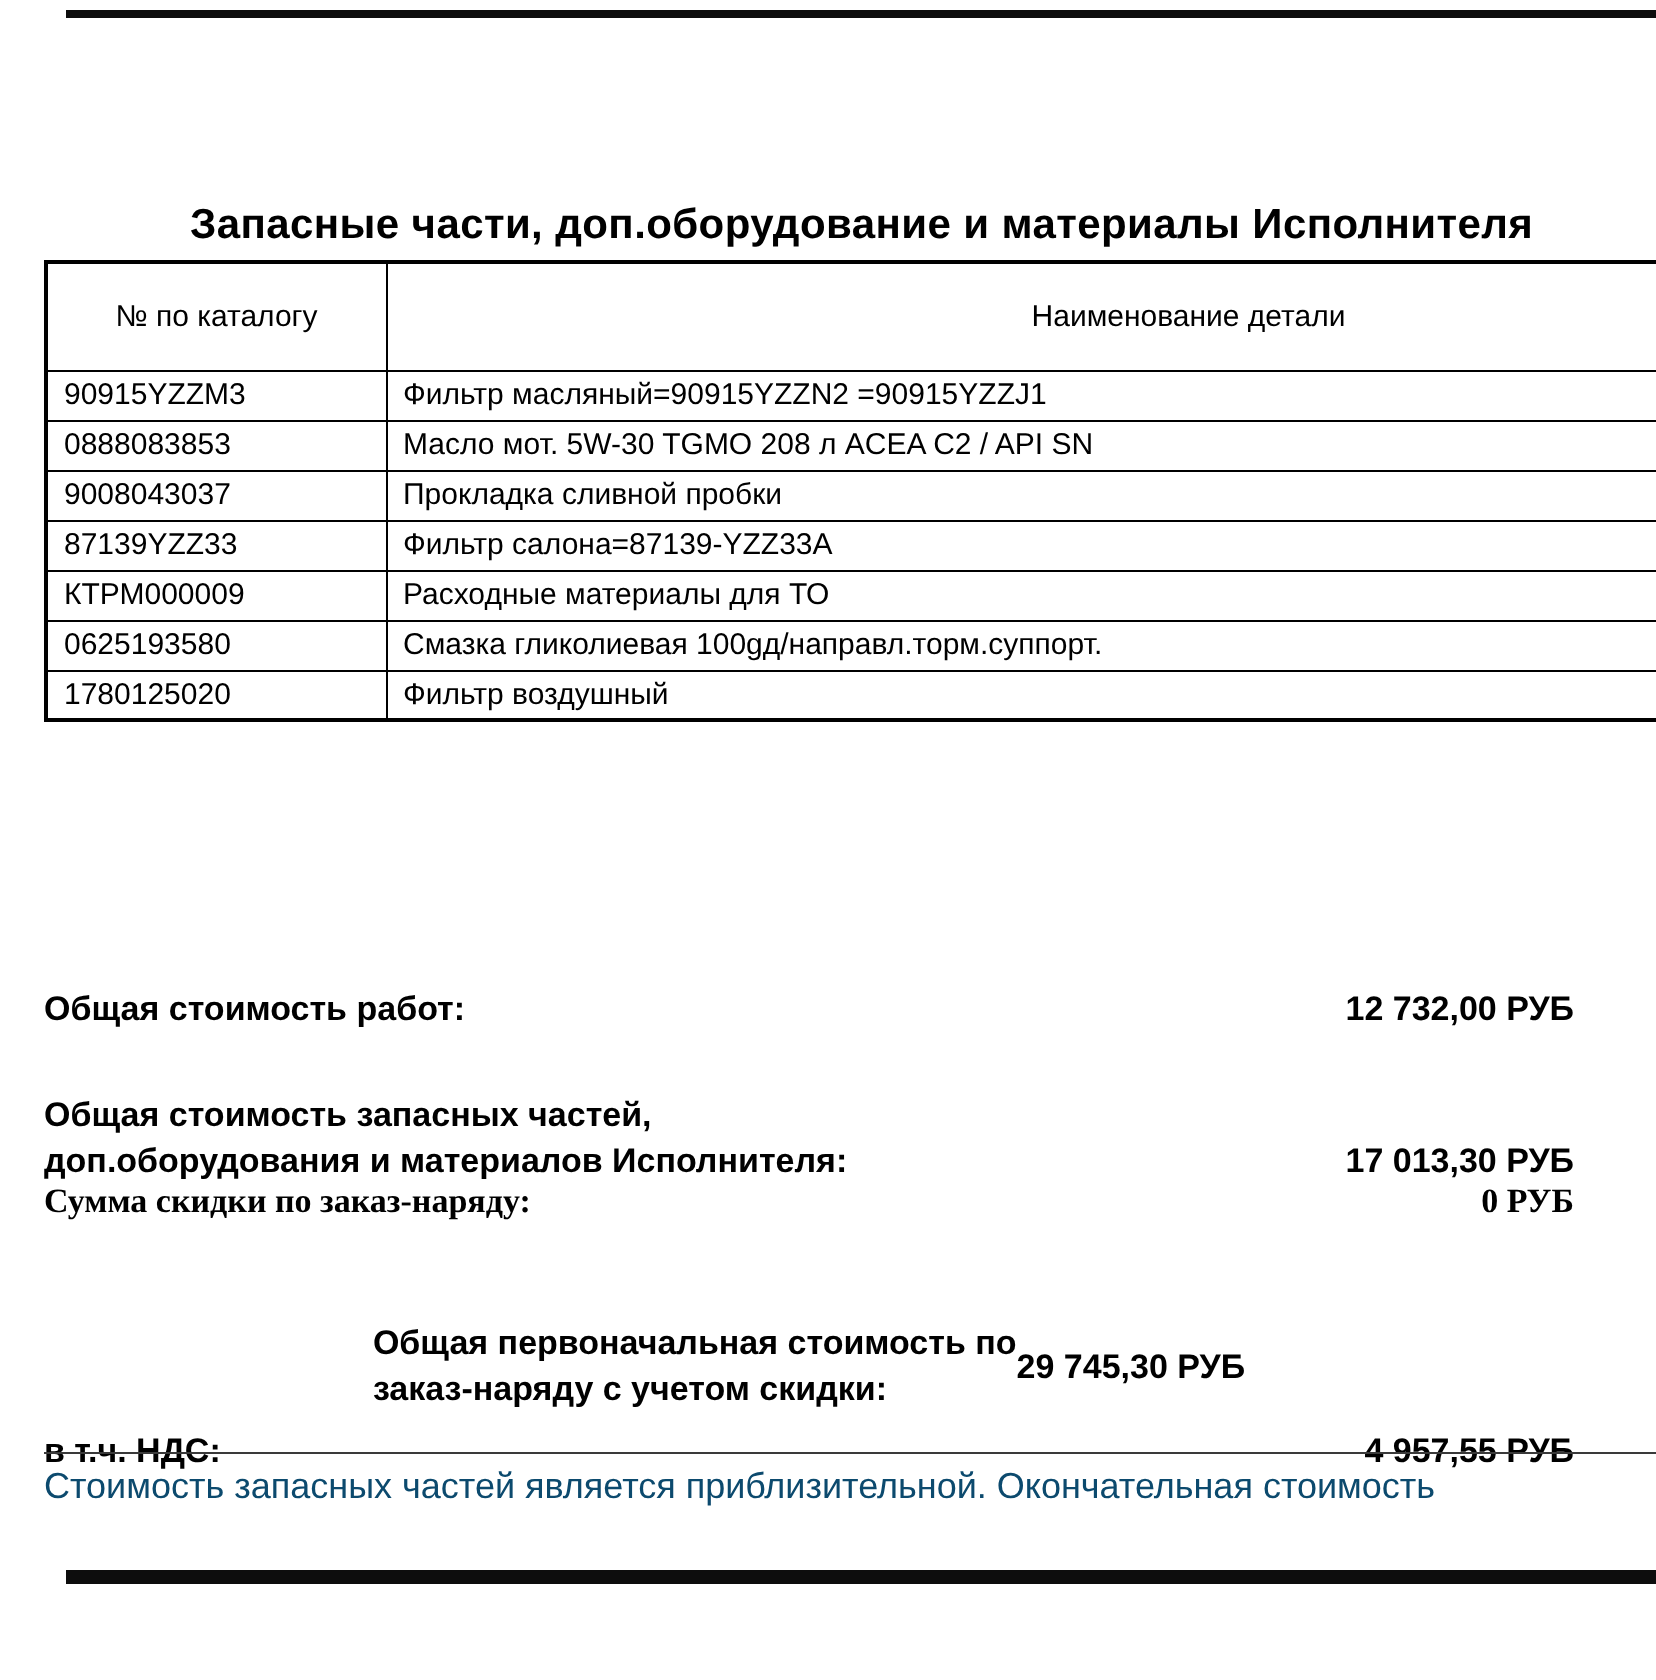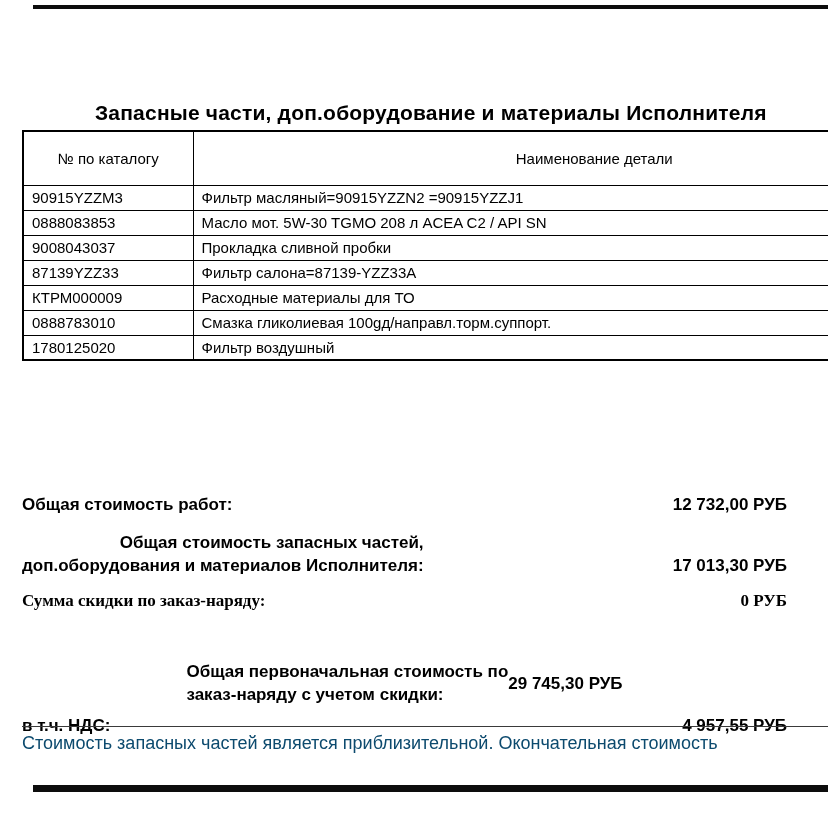--- a/index.html
+++ b/index.html
@@ -51,21 +51,21 @@
     font-weight: 700; font-size: 17px; margin-top: 16px;
   }
   .trow {
     position: absolute; left: 0; right: 0;
     display: flex; justify-content: space-between; align-items: flex-end;
   }
   .trow.center { align-items: center; }
   .trow .label { white-space: pre-line; line-height: 23px; }
   .trow .value { white-space: nowrap; line-height: 23px; }
   .trow-0 { top: 0; }
-  .trow-1 { top: 38px; text-align: right; }
+  .trow-1 { top: 53px; }
   .trow-2 { top: 96px; font-family: Liberation Serif, serif; }
   .trow-3 { top: 167px; justify-content: center; }
   .trow-4 { top: 221px; }
 
   .footnote-wrap {
     position: absolute; top: 726px; left: 22px; right: 0;
     border-top: 1px solid #3a3a3a;
     padding-top: 6px;
   }
   .footnote {
@@ -103,21 +103,21 @@
       </tr>
       <tr>
         <td>87139YZZ33</td>
         <td>Фильтр салона=87139-YZZ33A</td>
       </tr>
       <tr>
         <td>КТРМ000009</td>
         <td>Расходные материалы для ТО</td>
       </tr>
       <tr>
-        <td>0888783010</td>
+        <td>0625193580</td>
         <td>Смазка гликолиевая 100gд/направл.торм.суппорт.</td>
       </tr>
       <tr>
         <td>1780125020</td>
         <td>Фильтр воздушный</td>
       </tr>
     </tbody>
   </table>
 
   <div class="totals">

